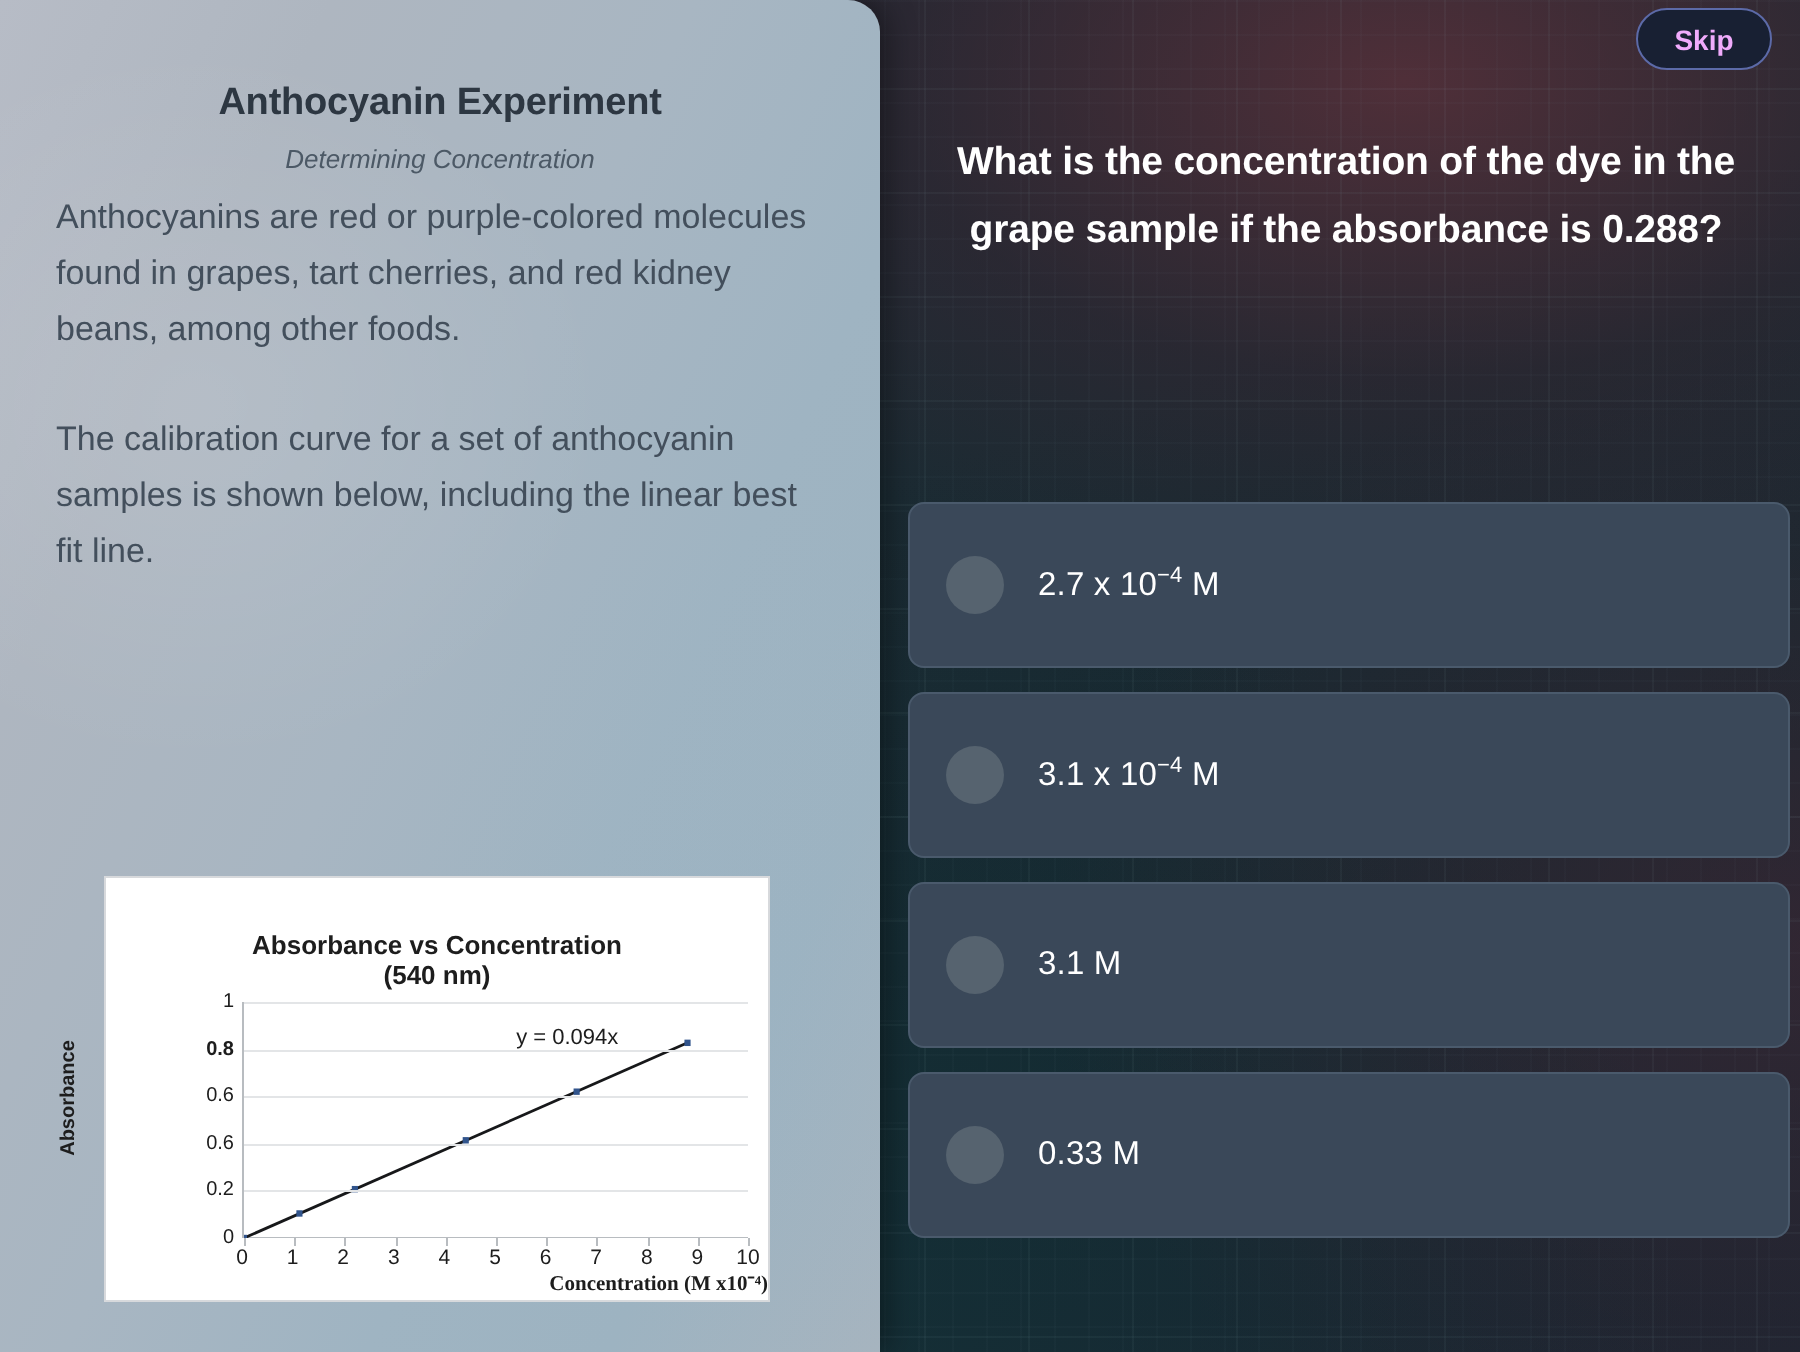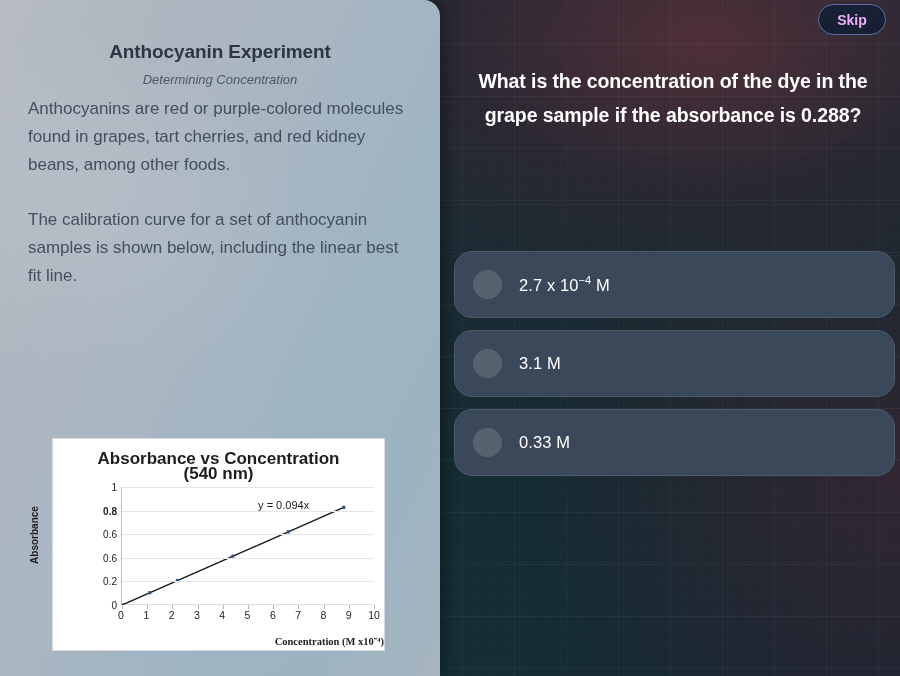--- a/index.html
+++ b/index.html
@@ -95,25 +95,25 @@
     left: 52px;
     top: 438px;
     width: 333px;
     height: 213px;
     background: #ffffff;
     border: 1px solid #d7d9dc;
     padding: 6px 4px 2px 4px;
   }
   #chart-title {
     text-align: center;
-    font-size: 17px;
+    font-size: 13px;
     font-weight: 700;
     color: #1d1d1d;
     line-height: 15px;
-    margin-top: 6px;
+    margin-top: 20px;
   }
   #chart-title .ln2 { display: block; }
 
   #plot-wrap {
     position: relative;
     width: 100%;
     height: 150px;
     margin-top: 6px;
   }
   #y-axis-title {
@@ -219,23 +219,23 @@
     letter-spacing: -0.1px;
   }
 
   #options-list {
     position: absolute;
     left: 454px; top: 251px;
     width: 441px;
   }
   .option-card {
     position: relative;
-    height: 67px;
+    height: 83px;
     margin-bottom: 12px;
-    border-radius: 18px;
+    border-radius: 8px;
     background: #3a4859;
     border: 1px solid #4a5a6c;
     display: flex;
     align-items: center;
     padding-left: 18px;
     cursor: pointer;
   }
   .option-radio {
     width: 29px; height: 29px;
     border-radius: 50%;
@@ -325,19 +325,23 @@
 
 <div id="question-text">What is the concentration of the dye in the grape sample if the absorbance is 0.288?</div>
 
 <div id="options-list">
     <div class="option-card">
       <span class="option-radio"></span>
       <span class="option-label">2.7 x 10<sup>−4</sup> M</span>
     </div>
     <div class="option-card">
       <span class="option-radio"></span>
+      <span class="option-label">3.1 x 10<sup>−4</sup> M</span>
+    </div>
+    <div class="option-card">
+      <span class="option-radio"></span>
       <span class="option-label">3.1 M</span>
     </div>
     <div class="option-card">
       <span class="option-radio"></span>
       <span class="option-label">0.33 M</span>
     </div>
   </div>
 
 </body></html>

